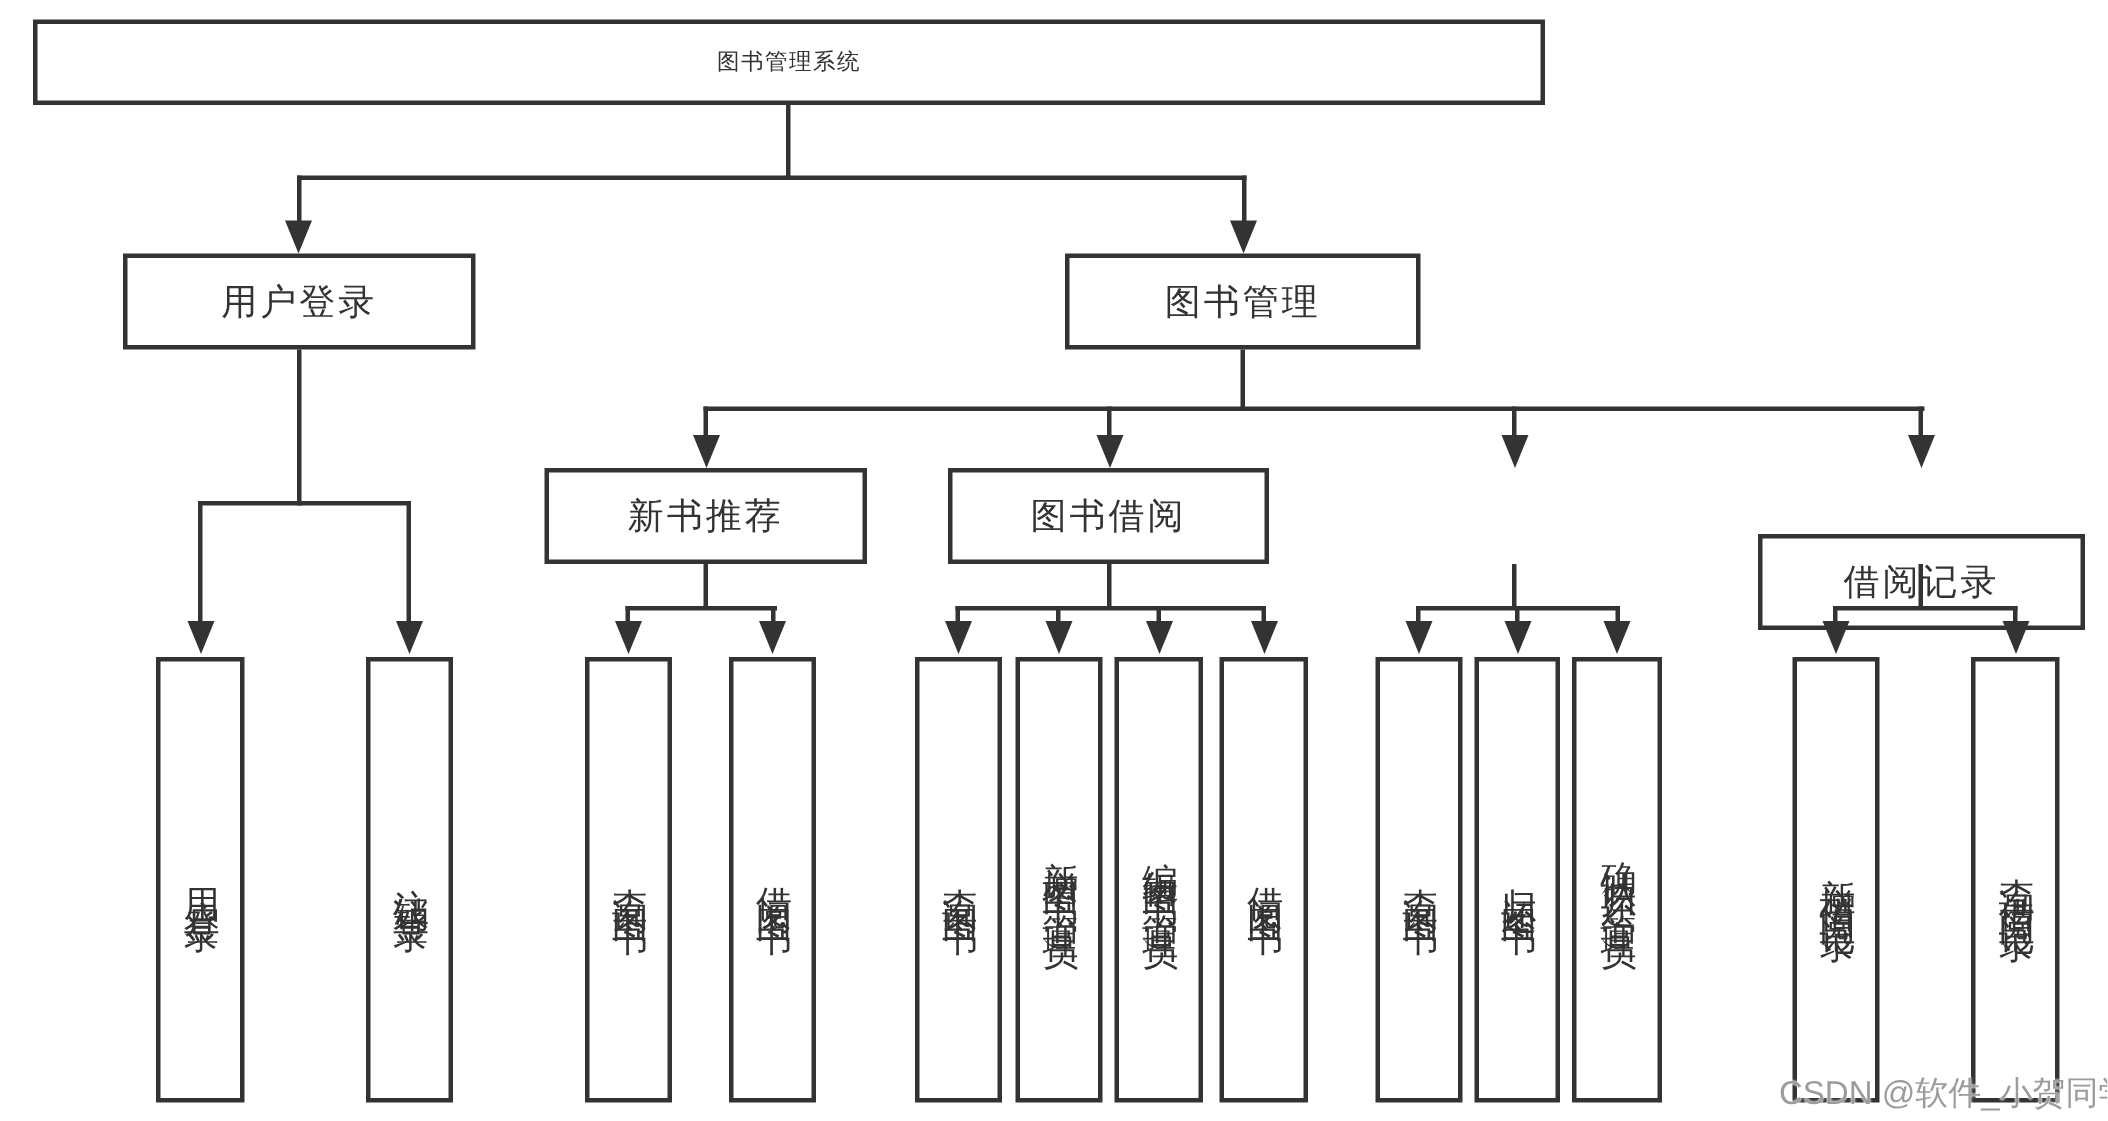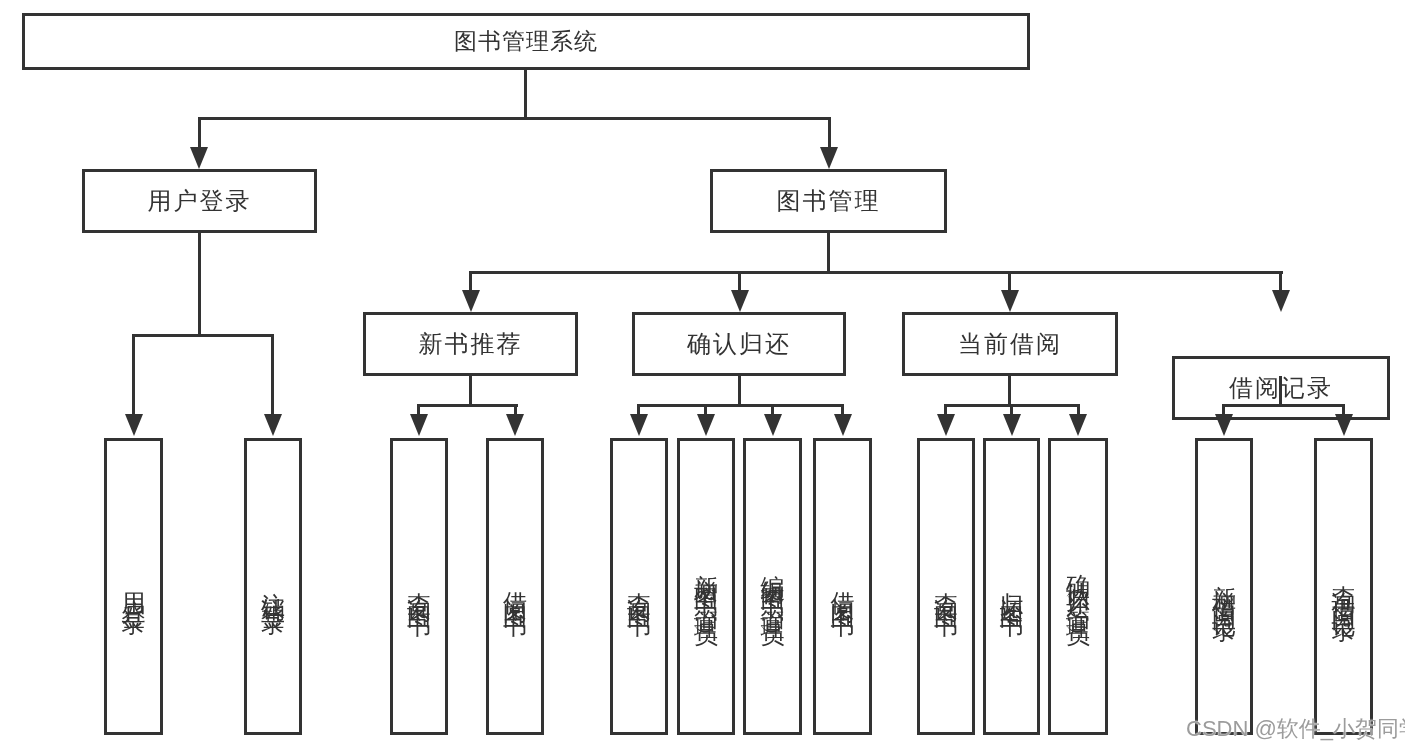--- a/index.html
+++ b/index.html
@@ -6,21 +6,21 @@
   html,body{margin:0;padding:0;background:#ffffff;}
   .canvas{
     position:relative;width:1405px;height:747px;background:#ffffff;
     font-family:"Liberation Sans","DejaVu Sans",sans-serif;color:#333333;overflow:hidden;
   }
   .node{
     position:absolute;box-sizing:border-box;border:3px solid #333333;background:#ffffff;
     display:flex;align-items:center;justify-content:center;text-align:center;
   }
   .hnode{font-size:24px;letter-spacing:2px;}
-  .root{font-size:23px;letter-spacing:1px;}
+  .root{font-size:15px;letter-spacing:1px;}
   .vnode span{
     writing-mode:vertical-rl;text-orientation:mixed;
     font-size:24px;letter-spacing:7px;line-height:1;
   }
   .line{position:absolute;background:#333333;}
   .arrow{
     position:absolute;width:0;height:0;
     border-left:9px solid transparent;border-right:9px solid transparent;
     border-top:22px solid #333333;
   }
@@ -42,24 +42,21 @@
     <span>用户登录</span>
   </div>
   <div class="node hnode" style="left:363px;top:312px;width:215px;height:64px;">
     <span>新书推荐</span>
   </div>
 
   <div class="node hnode" style="left:710px;top:169px;width:237px;height:64px;">
     <span>图书管理</span>
   </div>
   <div class="node hnode" style="left:632px;top:312px;width:214px;height:64px;">
-    <span>确认归还</span>
-  </div>
-  <div class="node hnode" style="left:902px;top:312px;width:216px;height:64px;">
-    <span>当前借阅</span>
+    <span>图书借阅</span>
   </div>
   <div class="node hnode" style="left:1172px;top:312px;width:218px;height:64px;margin-top:44px;">
     <span>借阅记录</span>
   </div>
 
   <div class="node vnode" style="left:104px;top:438px;width:59px;height:297px;">
     <span>用户登录</span>
   </div>
   <div class="node vnode" style="left:244px;top:438px;width:58px;height:297px;">
     <span>注销登录</span>

